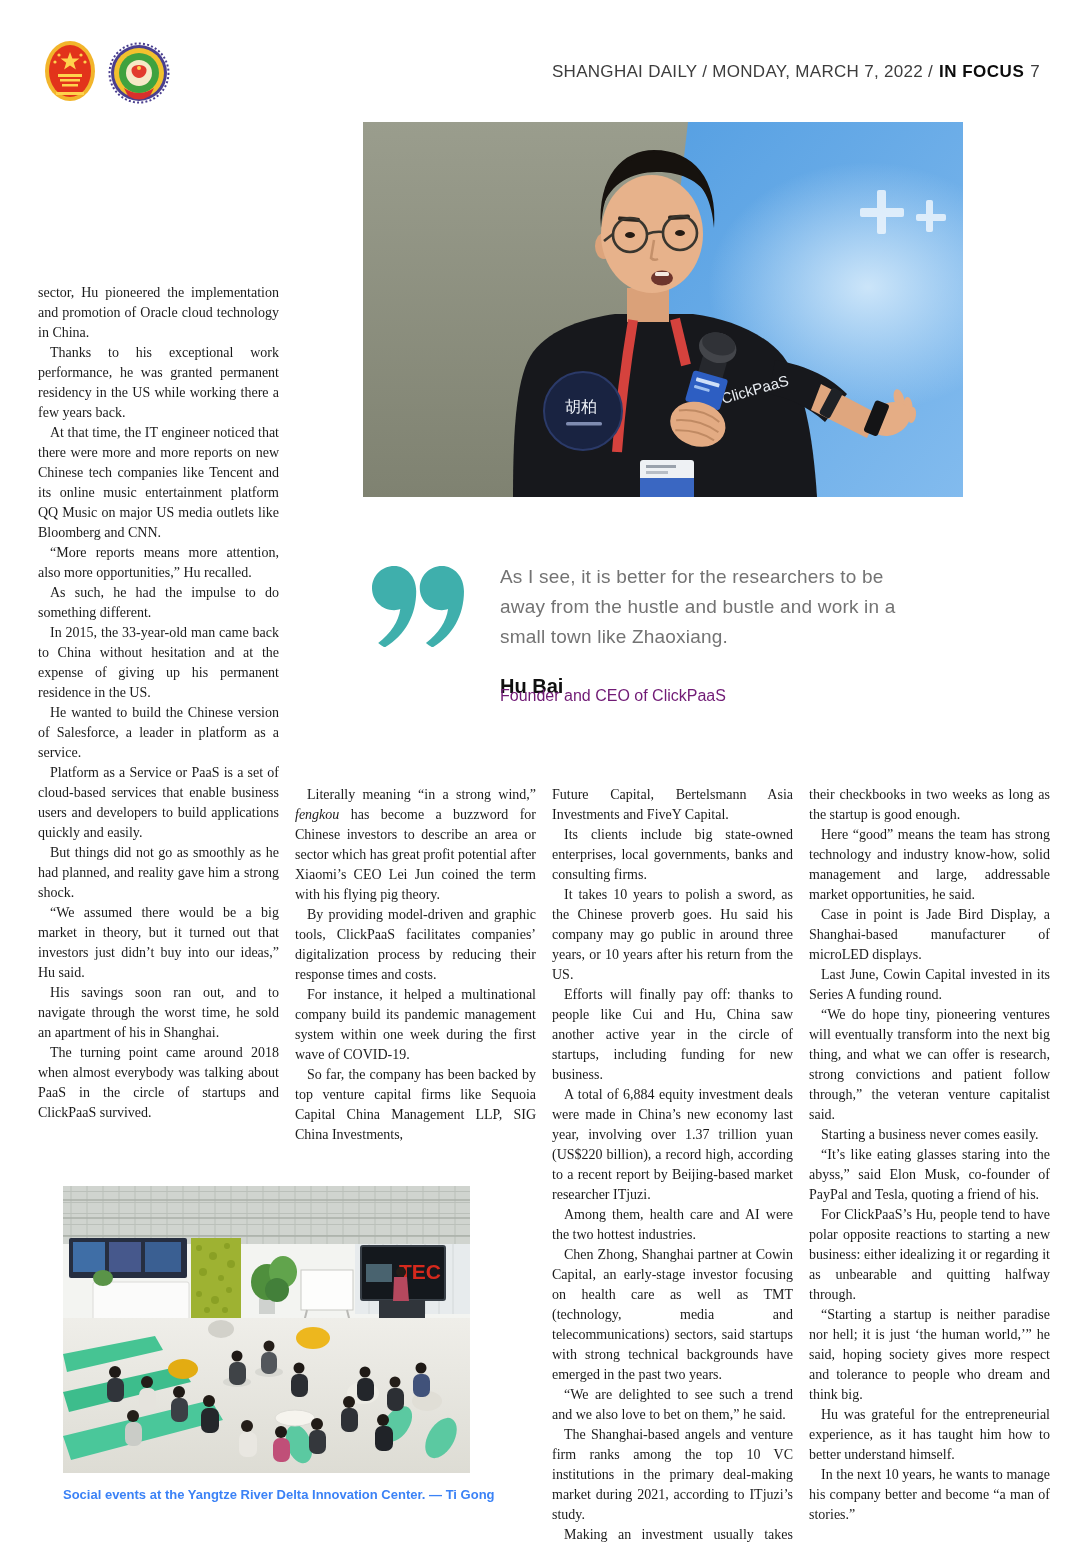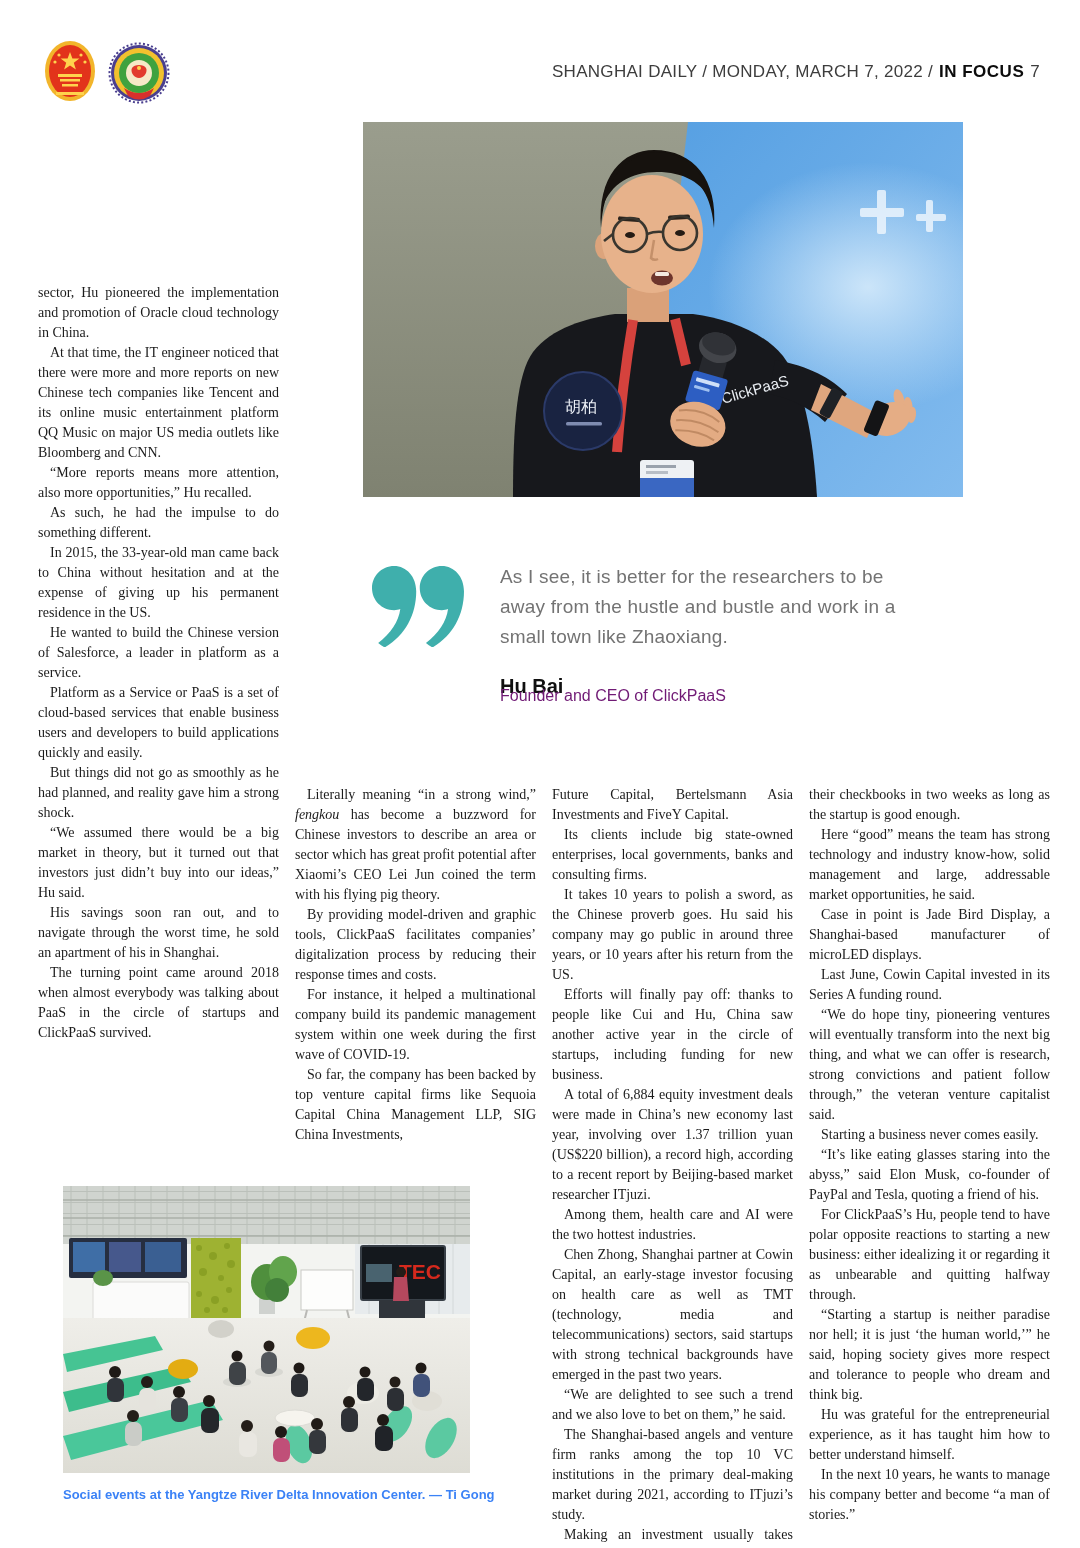--- a/index.html
+++ b/index.html
@@ -173,20 +173,21 @@
         <path fill="#3fafac" transform="translate(54,0)" d="M25 0 C11 0 0 11 0 25 C0 39 11 50 25 50 C27.5 50 30 49.6 32 48.7 C30 63 21.5 76 7 87 C9.5 89.3 12 91 14.5 92 C37 78.5 50 56 50 28.5 C50 12 39 0 25 0 Z"></path>
       </svg>
     </div>
     <div class="qtext">As I see, it is better for the researchers to be away from the hustle and bustle and work in a small town like Zhaoxiang.</div>
     <div class="qauthor">Hu Bai</div>
     <div class="qrole">Founder and CEO of ClickPaaS</div>
   </div>
 
   <div class="col col1">
       <p class="para cont"><span>sector, Hu pioneered the implementation and promotion of Oracle cloud technology in China.</span></p>
+      <p class="para"><span>Thanks to his exceptional work performance, he was granted permanent residency in the US while working there a few years back.</span></p>
       <p class="para"><span>At that time, the IT engineer noticed that there were more and more reports on new Chinese tech companies like Tencent and its online music entertainment platform QQ Music on major US media outlets like Bloomberg and CNN.</span></p>
       <p class="para"><span>“More reports means more attention, also more opportunities,” Hu recalled.</span></p>
       <p class="para"><span>As such, he had the impulse to do something different.</span></p>
       <p class="para"><span>In 2015, the 33-year-old man came back to China without hesitation and at the expense of giving up his permanent residence in the US.</span></p>
       <p class="para"><span>He wanted to build the Chinese version of Salesforce, a leader in platform as a service.</span></p>
       <p class="para"><span>Platform as a Service or PaaS is a set of cloud-based services that enable business users and developers to build applications quickly and easily.</span></p>
       <p class="para"><span>But things did not go as smoothly as he had planned, and reality gave him a strong shock.</span></p>
       <p class="para"><span>“We assumed there would be a big market in theory, but it turned out that investors just didn’t buy into our ideas,” Hu said.</span></p>
       <p class="para"><span>His savings soon ran out, and to navigate through the worst time, he sold an apartment of his in Shanghai.</span></p>
       <p class="para"><span>The turning point came around 2018 when almost everybody was talking about PaaS in the circle of startups and ClickPaaS survived.</span></p>

